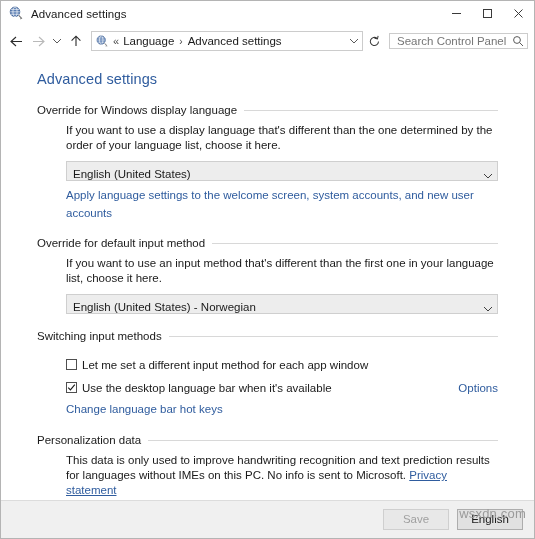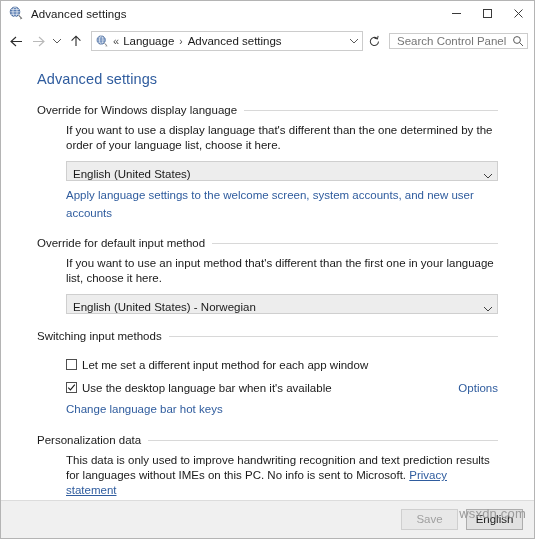--- a/index.html
+++ b/index.html
@@ -283,21 +283,21 @@
     height: 38px;
     background: #f0f0f0;
     border-top: 1px solid #dcdcdc;
     display: flex;
     align-items: center;
     justify-content: flex-end;
     padding-right: 11px;
     box-sizing: border-box;
   }
   .btn {
-    width: 57px;
+    width: 66px;
     height: 21px;
     font-family: "Liberation Sans", sans-serif;
     font-size: 11.5px;
     border: 1px solid #adadad;
     background: #e1e1e1;
     color: #1a1a1a;
     margin-left: 8px;
     cursor: default;
     padding: 0;
     line-height: 19px;

